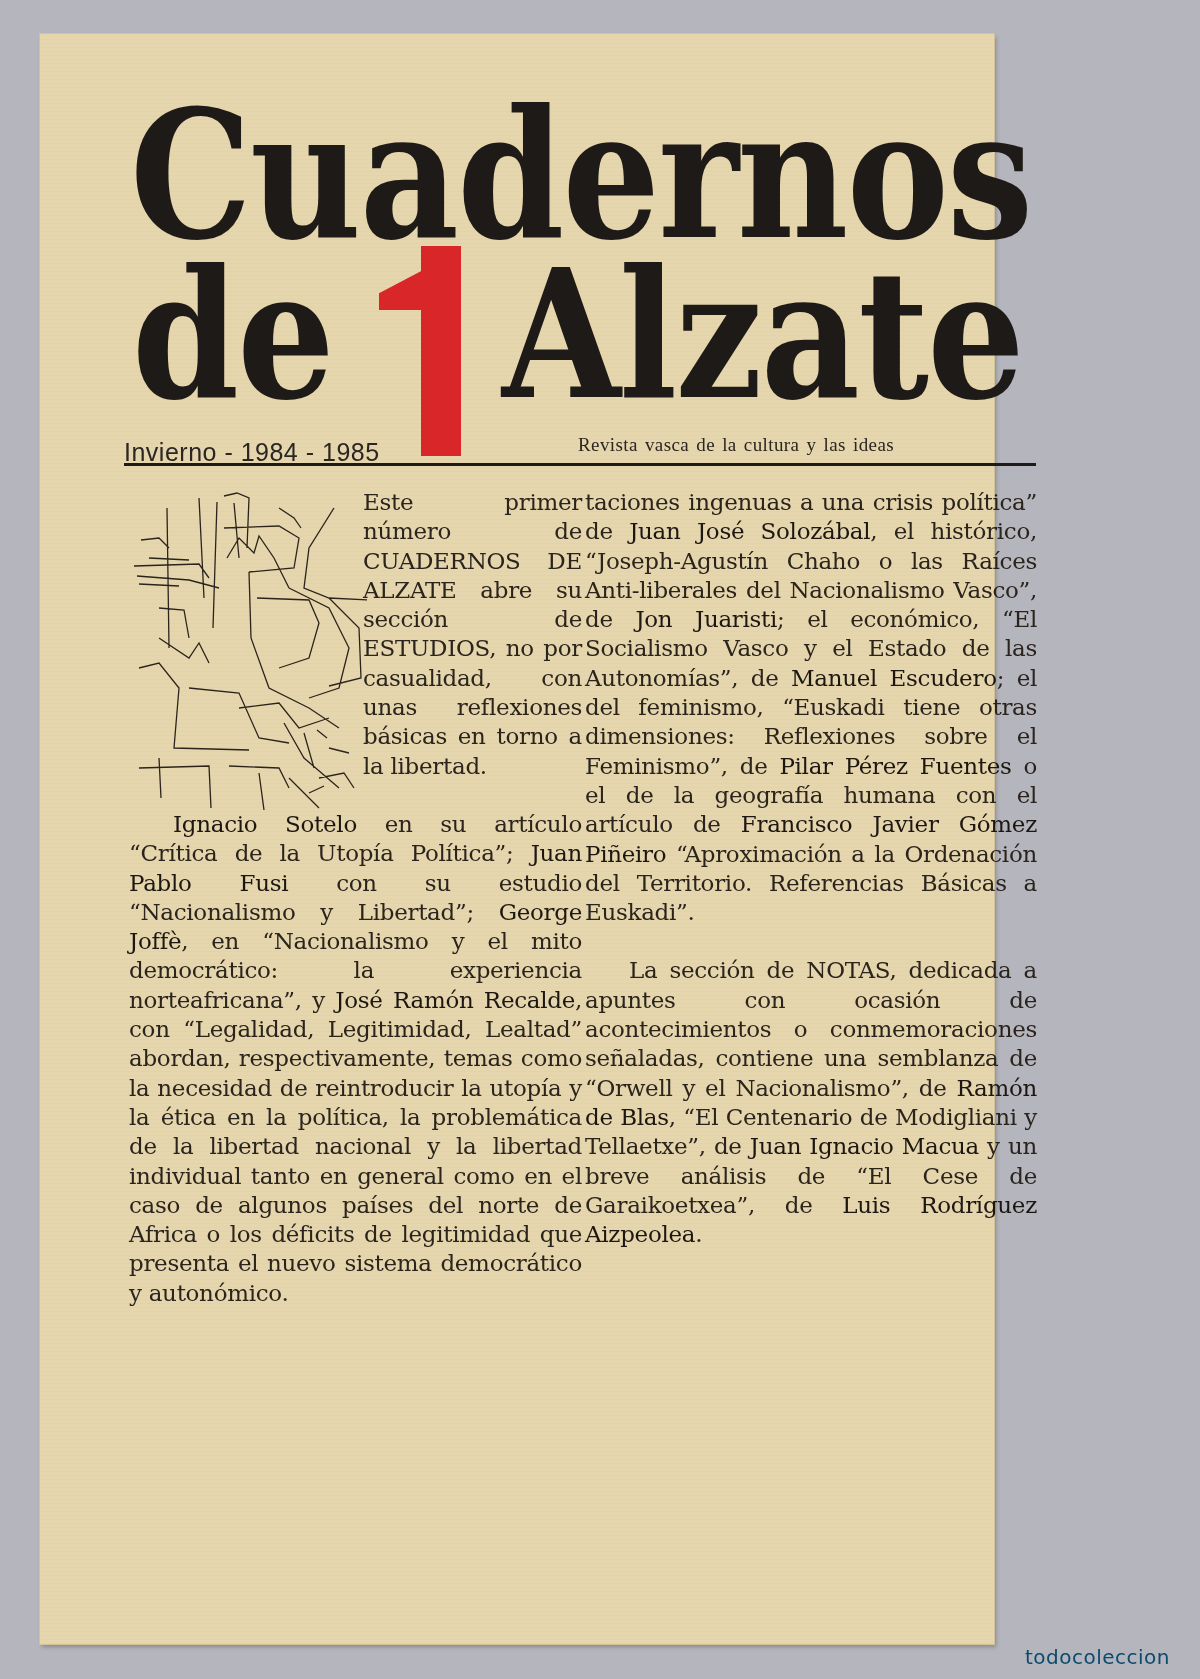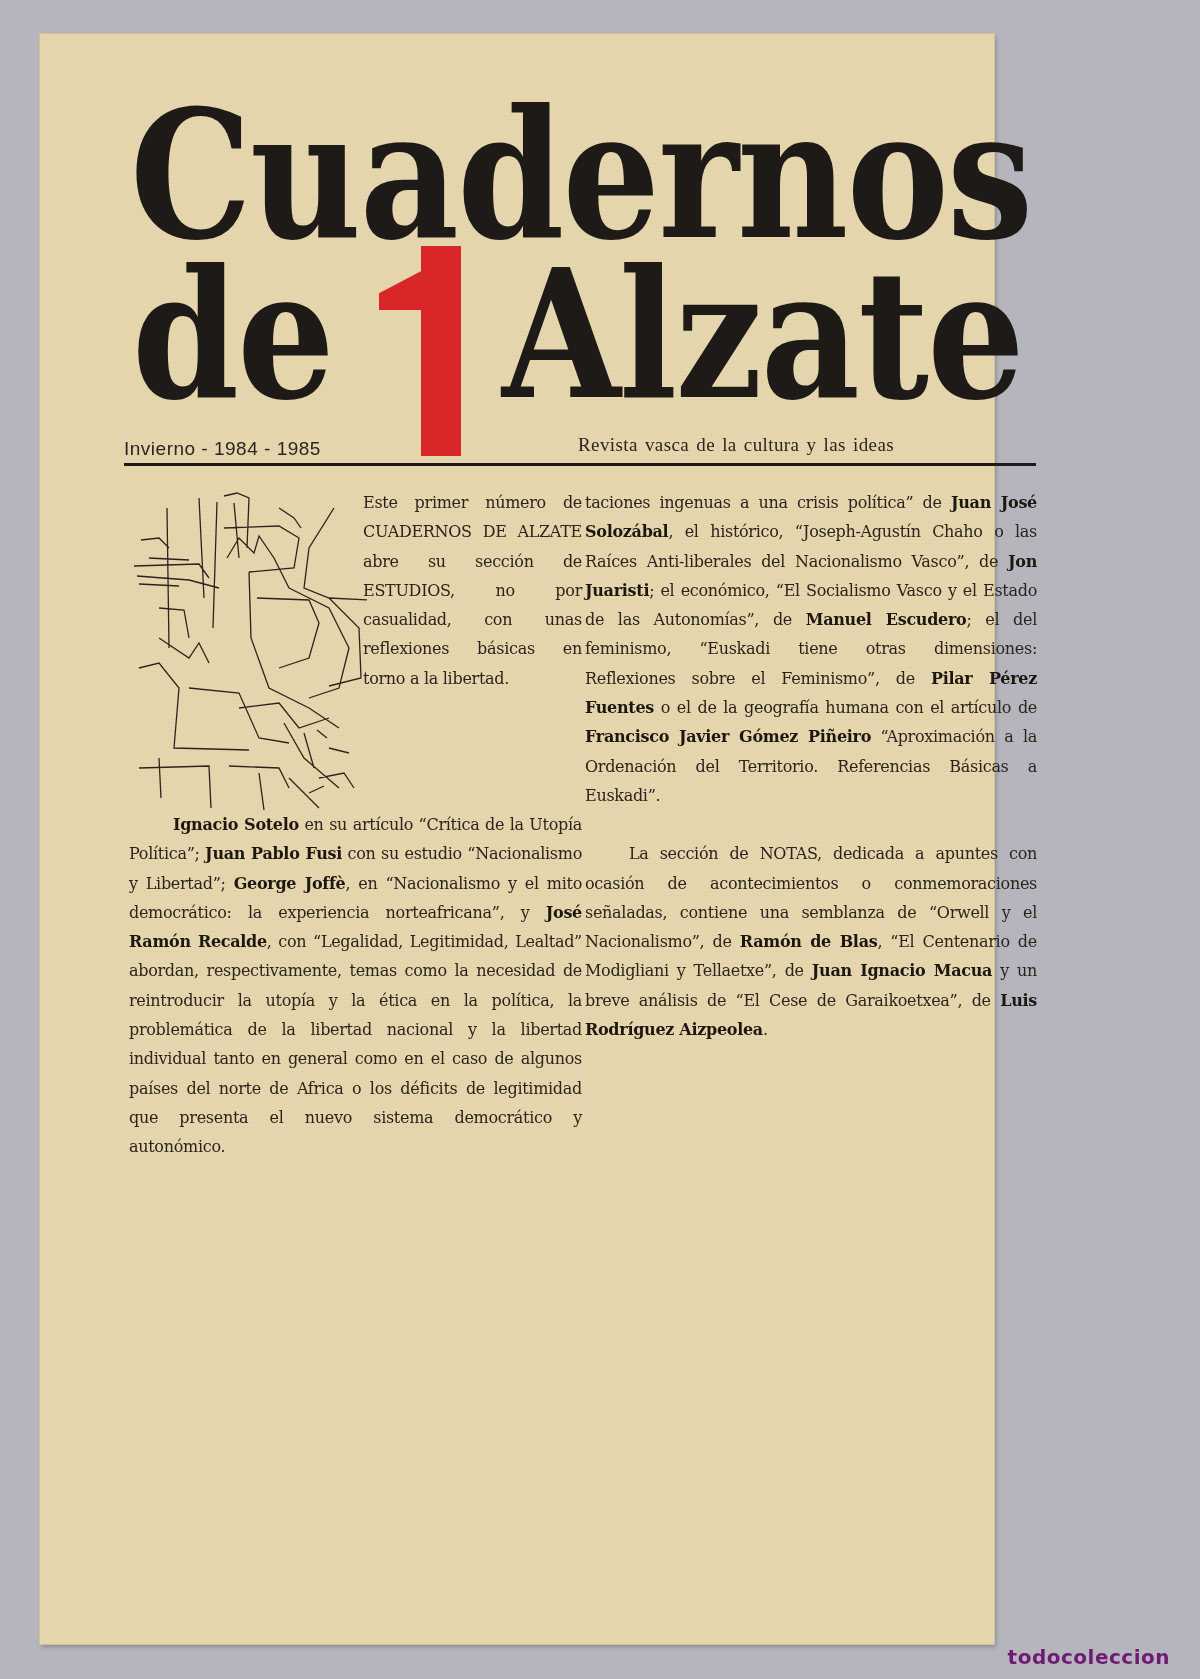--- a/index.html
+++ b/index.html
@@ -33,53 +33,53 @@
   .issue-number {
     position: absolute;
     left: 327px; top: 212px;
     width: 108px; height: 210px;
   }
   .issue-number .stem { position: absolute; left: 54px; top: 0; width: 40px; height: 210px; background: #d92628; }
   .issue-number .flag { position: absolute; left: 12px; top: 22px; width: 48px; height: 42px; background: #d92628; clip-path: polygon(100% 0, 100% 100%, 0 100%, 0 60%); }
   .season {
     position: absolute; left: 84px; top: 404px;
     font-family: "Liberation Sans", sans-serif;
-    font-size: 19px; color: #2a2622; letter-spacing: 0.5px;
+    font-size: 25px; color: #2a2622; letter-spacing: 0.5px;
   }
   .tagline {
     position: absolute; left: 538px; top: 400px;
     font-family: Liberation Serif, serif;
     font-size: 19px; color: #2a2622; letter-spacing: 0.4px; word-spacing: 2px;
   }
   .rule {
     position: absolute; left: 84px; top: 429px;
     width: 912px; height: 3px; background: #1d1a17;
   }
   .col {
     position: absolute;
     font-family: "DejaVu Serif", serif;
-    font-size: 16px;
+    font-size: 23px;
     line-height: 29.3px;
     color: #2a241d;
     text-align: justify;
     letter-spacing: -0.3px;
   }
-  .col b { color: #1d1712; font-weight: bold; }
+  .col b { color: #1d1712; font-weight: normal; }
   .col p { margin: 0; }
   .indent { text-indent: 44px; }
   .col-left { left: 89px; top: 454px; width: 453px; }
   .col-right { left: 545px; top: 454px; width: 452px; }
   .intro-wrap { position: relative; height: 322px; }
   .sketch { position: absolute; left: 0; top: 0; width: 238px; height: 322px; }
   .intro-text { position: absolute; left: 234px; top: 0; width: 219px; }
   .gap { height: 29px; }
   .watermark {
     position: absolute; right: 30px; bottom: 10px;
-    font-family: "DejaVu Sans", sans-serif; font-weight: bold;
-    font-size: 20px; color: #701a75; letter-spacing: 0.5px;
+    font-family: "DejaVu Sans", sans-serif; font-weight: normal;
+    font-size: 20px; color: #0c4a6e; letter-spacing: 0.5px;
   }
 </style>
 </head>
 <body>
 
 <div class="page">
 
   <div class="title title-line1">Cuadernos</div>
   <div class="title title-de">de</div>
   <div class="issue-number" title="1">

